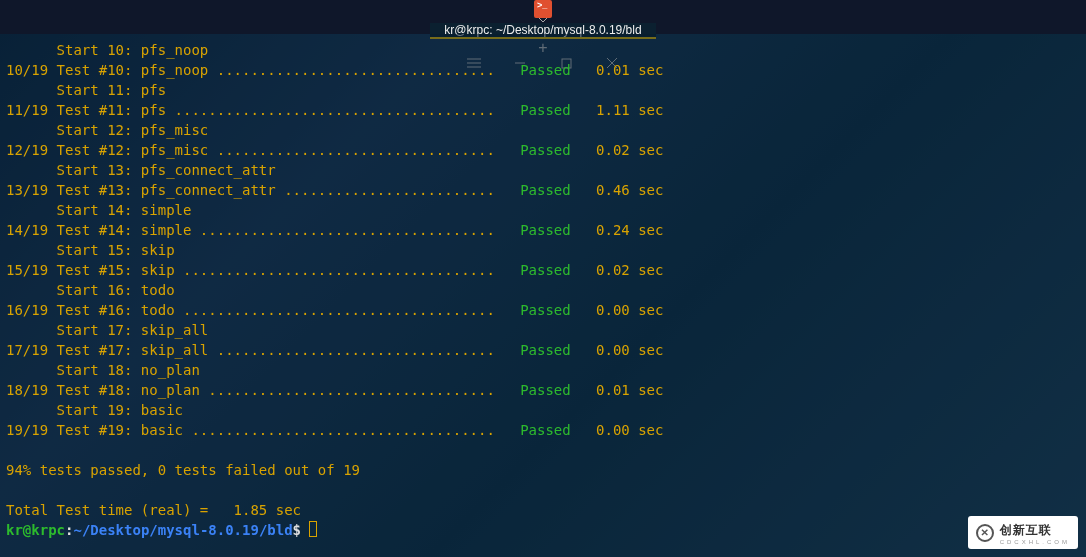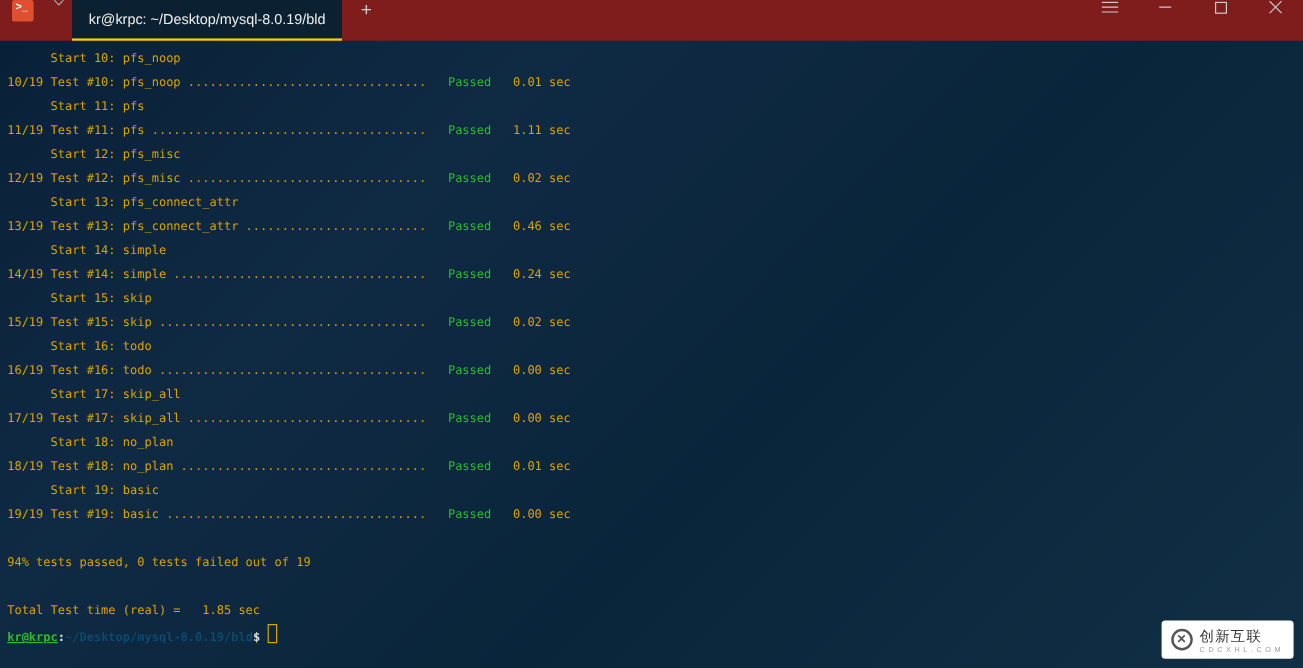--- a/index.html
+++ b/index.html
@@ -4,26 +4,27 @@
 <style>
   * { margin: 0; padding: 0; box-sizing: border-box; }
   html, body { width: 1086px; height: 557px; overflow: hidden; font-family: "Consolas", "DejaVu Sans Mono", monospace; }
   body {
     background: linear-gradient(135deg, #0a2540 0%, #1a3a5c 30%, #0d3048 60%, #1e4560 100%);
     position: relative;
   }
   
   .title-bar {
     height: 34px;
-    background: #7f1d1d;
-    display: flex;
-    align-items: flex-start;
+    background: #0f172a;
+    display: flex;
+    align-items: center;
     color: #ccc;
     font-family: "Segoe UI", sans-serif;
     font-size: 12px;
+    flex-direction: column;
   }
   .app-icon {
     width: 38px;
     display: flex;
     align-items: center;
     justify-content: center;
   }
   .app-icon-inner {
     width: 18px;
     height: 18px;
@@ -79,29 +80,29 @@
 
   
   .terminal {
     position: absolute;
     top: 34px;
     left: 0;
     right: 0;
     bottom: 0;
     padding: 6px 6px;
     color: #d9a300;
-    font-size: 10px;
+    font-size: 14px;
     line-height: 20px;
     white-space: pre;
     background: rgba(8, 30, 48, 0.55);
   }
   .yellow { color: #d9a300; }
   .green  { color: #2dbb2d; }
-  .prompt-user { color: #2dbb2d; font-weight: bold; text-decoration: underline; }
-  .prompt-path { color: #0c4a6e; font-weight: bold; text-align: center; }
+  .prompt-user { color: #2dbb2d; font-weight: bold; }
+  .prompt-path { color: #3b82f6; font-weight: bold; text-align: center; }
   .prompt-white { color: #e0e0e0; font-weight: bold; }
   .cursor {
     display: inline-block;
     width: 8px;
     height: 16px;
     border: 1px solid #d9a300;
     vertical-align: -2px;
   }
 
   
@@ -117,21 +118,21 @@
     gap: 6px;
     font-family: "Segoe UI", sans-serif;
   }
   .wm-logo {
     width: 18px; height: 18px;
     border: 2px solid #555;
     border-radius: 50%;
     display:flex; align-items:center; justify-content:center;
     font-size: 10px; color:#555; font-weight:bold;
   }
-  .wm-text { font-size: 12px; color: #333; font-weight: normal; letter-spacing: 1px; }
+  .wm-text { font-size: 12px; color: #333; font-weight: bold; letter-spacing: 1px; }
   .wm-sub  { font-size: 6px; color: #999; letter-spacing: 3px; display:block; line-height:6px; }
 </style>
 </head>
 <body>
 
 <div class="title-bar">
   <div class="app-icon">
     <div class="app-icon-inner"></div>
   </div>
   <div class="dropdown-arrow">

